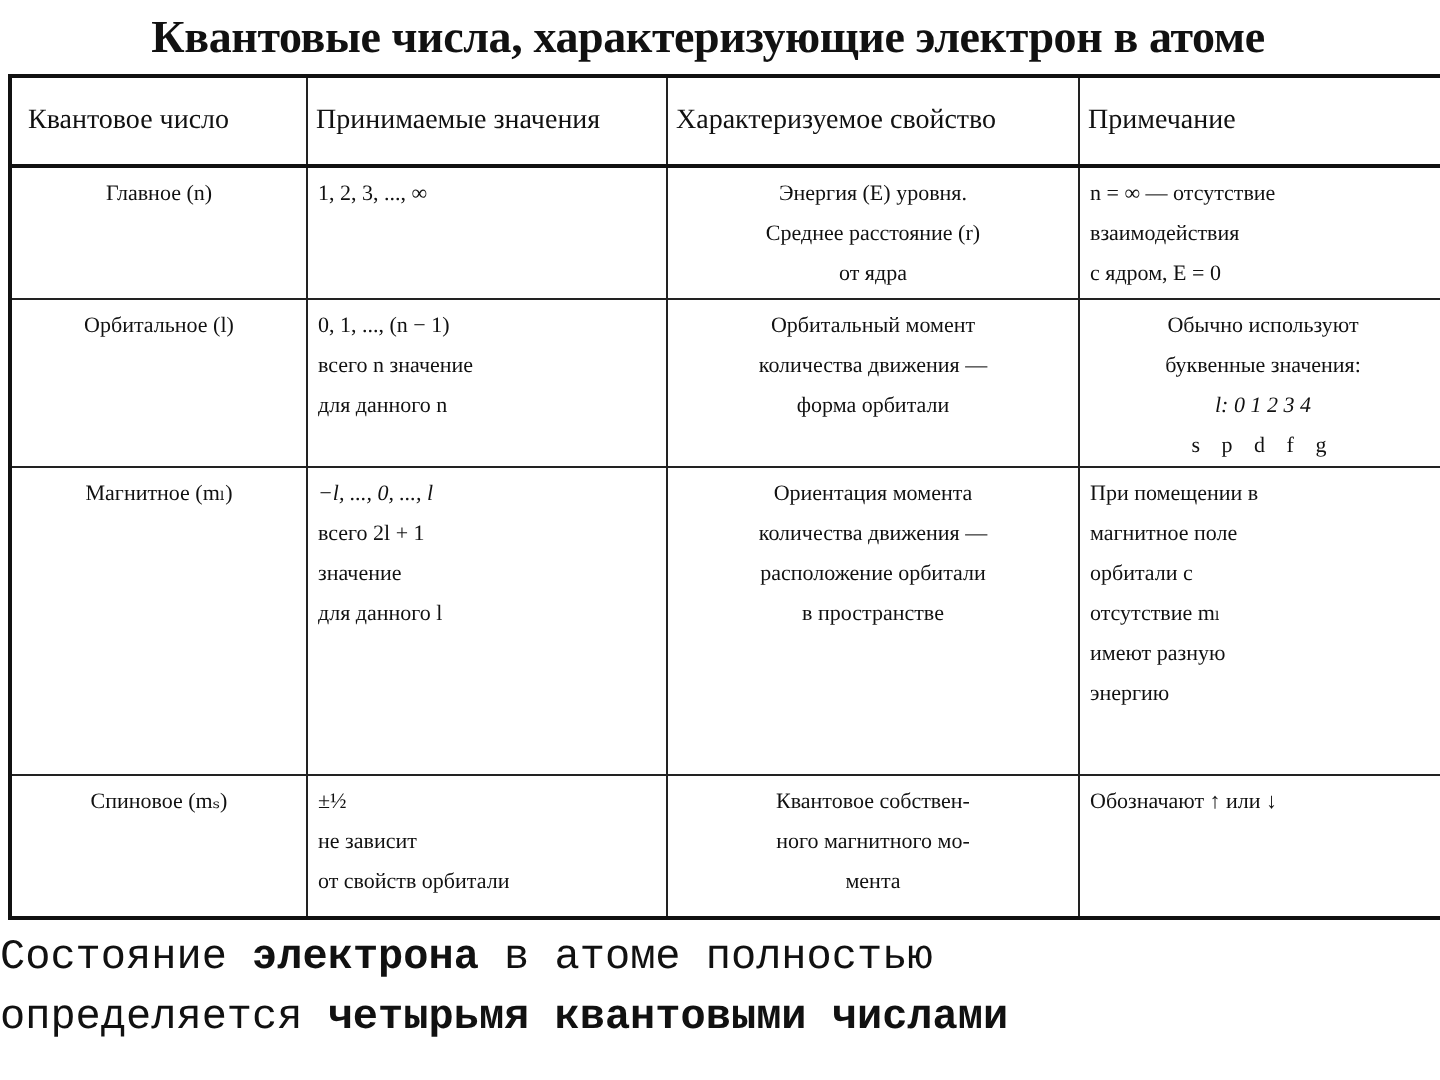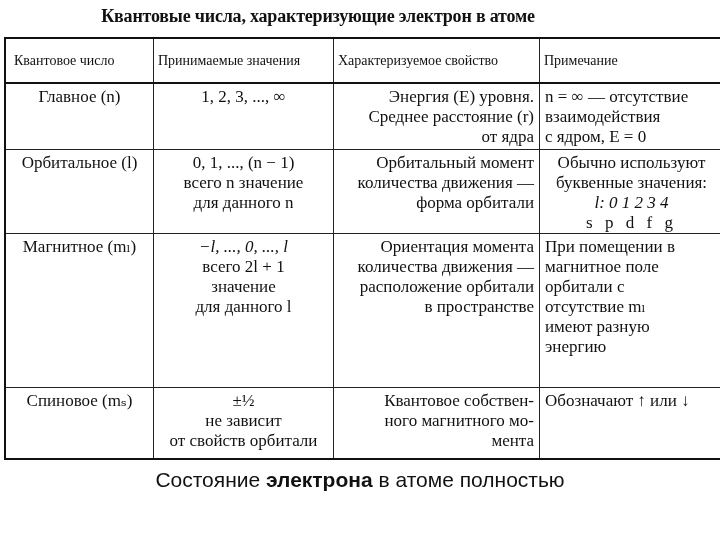--- a/index.html
+++ b/index.html
@@ -2,59 +2,59 @@
 <html><head>
   <meta charset="utf-8">
   <style>
     html, body { margin:0; padding:0; }
     body {
       width:720px; height:540px; background:#ffffff; position:relative; overflow:hidden;
       font-family:"Liberation Serif", "DejaVu Serif", serif; color:#111;
     }
     .title {
       position:absolute; left:0; top:6px; width:636px; text-align:center;
-      font-family:"Liberation Serif", serif; font-weight:bold; font-size:18px;
-      letter-spacing:-0.2px; color:#111;
+      font-family:"Liberation Serif", serif; font-weight:bold; font-size:23px;
+      letter-spacing:-0.2px; color:#111;padding-left:36px;
     }
     table.qn {
       position:absolute; left:4px; top:37px; width:709px;
       border-collapse:collapse; table-layout:fixed;
       border:2px solid #111;
     }
     table.qn td, table.qn th {
       border:1.5px solid #222; vertical-align:top;
-      font-size:17px; line-height:20px; font-weight:normal;
+      font-size:11px; line-height:20px; font-weight:normal;
       padding:3px 5px 0 5px; color:#111;
     }
     table.qn thead th {
       vertical-align:middle; text-align:left; height:43px; padding:0 4px;
       font-size:14px; line-height:17px;
       border-bottom:2px solid #111;
     }
     table.qn thead th.c1 { text-align:left; padding-left:8px; }
     .c1 { width:135px; }
     .c2 { width:171px; }
     .c3 { width:197px; }
     .c4 { width:175px; }
     td.name { text-align:center; }
-    td.vals { text-align:center; }
-    td.prop { text-align:right; }
+    td.vals { text-align:left; }
+    td.prop { text-align:center; }
     td.note { text-align:left; }
     td.note.center { text-align:center; }
     tr.r1 td { height:62px; }
     tr.r2 td { height:62px; }
     tr.r3 td { height:150px; }
     tr.r4 td { height:67px;margin-left:40px; }
     tr.r4 td.name, tr.r4 td.vals { }
     .line { display:block; white-space:nowrap; }
     i, .it { font-style:italic; }
     .sym { letter-spacing:4px; }
     .caption {
-      position:absolute; left:0; top:465px; width:720px; text-align:center;
-      font-family:Liberation Sans, sans-serif; font-size:21px; line-height:30px; color:#111;
+      position:absolute; left:0; top:465px; width:720px; text-align:left;
+      font-family:Liberation Mono, monospace; font-size:21px; line-height:30px; color:#111;
     }
     .caption b { font-weight:bold; }
   </style>
 </head>
 <body>
 
 <div class="title">Квантовые числа, характеризующие электрон в атоме</div>
 
 <table class="qn">
   <thead>
@@ -141,13 +141,14 @@
       </td>
       <td class="note">
         <span class="line">Обозначают ↑ или ↓</span>
       </td>
     </tr>
   </tbody>
 </table>
 
 <div class="caption">
   <div><span>Состояние </span><b>электрона</b><span> в атоме полностью</span></div>
+  <div><span>определяется </span><b>четырьмя квантовыми числами</b></div>
 </div>
 
 </body></html>

